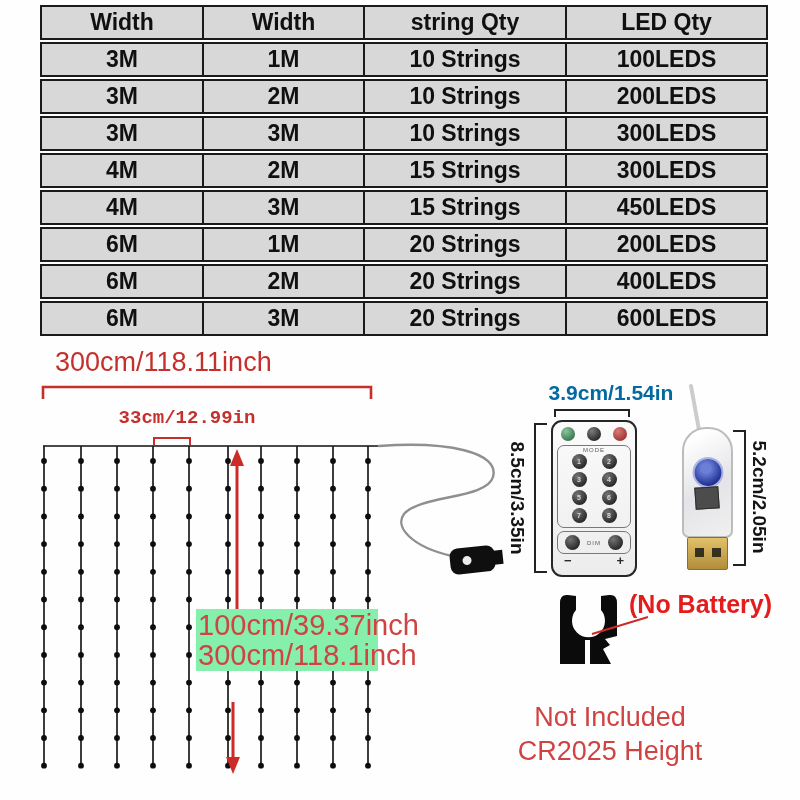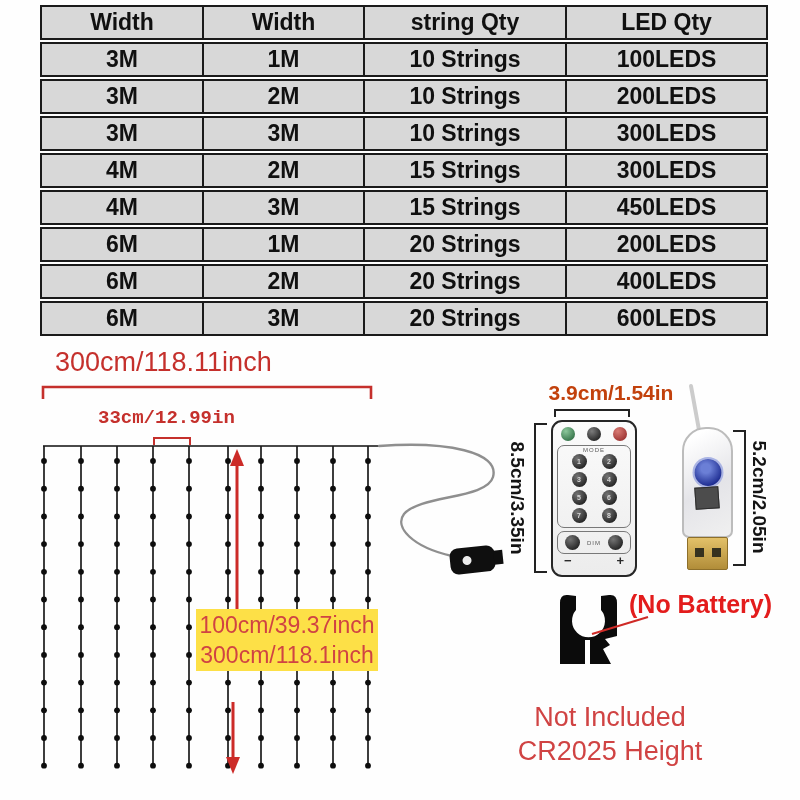--- a/index.html
+++ b/index.html
@@ -37,34 +37,34 @@
   .led-dot{fill:#0d0d0d;}
   .wire{stroke:var(--wire-gray);stroke-width:2.4;fill:none;stroke-linecap:round;}
   .usb-wire{stroke:#cccccc;stroke-width:4;stroke-linecap:round;}
   .black-bracket{stroke:#222;stroke-width:2;fill:none;}
   .pointer{stroke:#cf2a26;stroke-width:2;}
 
   
   .lbl{position:absolute;white-space:nowrap;}
   .width-label{left:55px;top:347px;width:300px;text-align:left;
                font-size:27px;color:var(--dim-red);letter-spacing:0;}
-  .spacing-label{left:98px;top:407px;width:178px;
+  .spacing-label{left:98px;top:407px;width:178px;text-align:center;
                font-family:"Liberation Mono",monospace;font-weight:bold;
                font-size:19px;color:var(--dim-red);}
-  .height-labels{left:196px;top:609px;width:178px;background:#fde047;
-               padding:1px 2px;text-align:center;font-size:23px;line-height:30px;
+  .height-labels{left:196px;top:609px;width:178px;background:#86efac;
+               padding:1px 2px;text-align:center;font-size:29px;line-height:30px;
                color:var(--label-red);}
   .no-battery{left:629px;top:590px;width:168px;font-size:25px;font-weight:bold;
                color:var(--bright-red);}
   .battery-note{left:494px;top:677px;width:232px;text-align:center;
                font-size:27px;line-height:34px;color:var(--label-red);margin-top:23px;}
 
   
   .remote-width-label{left:541px;top:381px;width:140px;text-align:center;
-               font-size:21px;font-weight:bold;color:#c2410c;}
+               font-size:21px;font-weight:bold;color:#0369a1;}
   .rot-label{position:absolute;width:124px;height:22px;text-align:center;
                font-size:19px;font-weight:bold;color:#141414;white-space:nowrap;
                transform:rotate(90deg);}
   .remote-height-label{left:455px;top:487px;}
   .usb-height-label{left:697px;top:486px;}
 
   
   .remote{position:absolute;left:551px;top:420px;width:86px;height:157px;
           box-sizing:border-box;border:2px solid #262626;border-radius:11px;
           background:linear-gradient(180deg,#fbfbfb,#ececec);}

